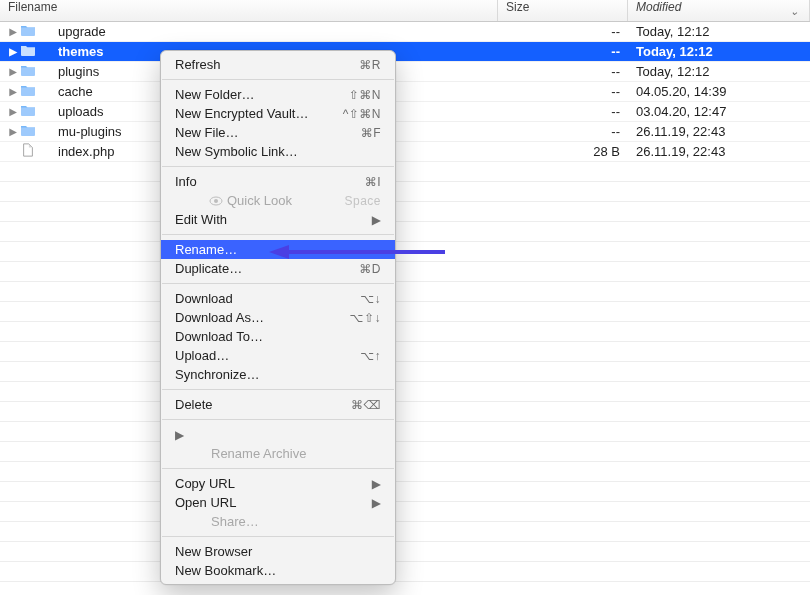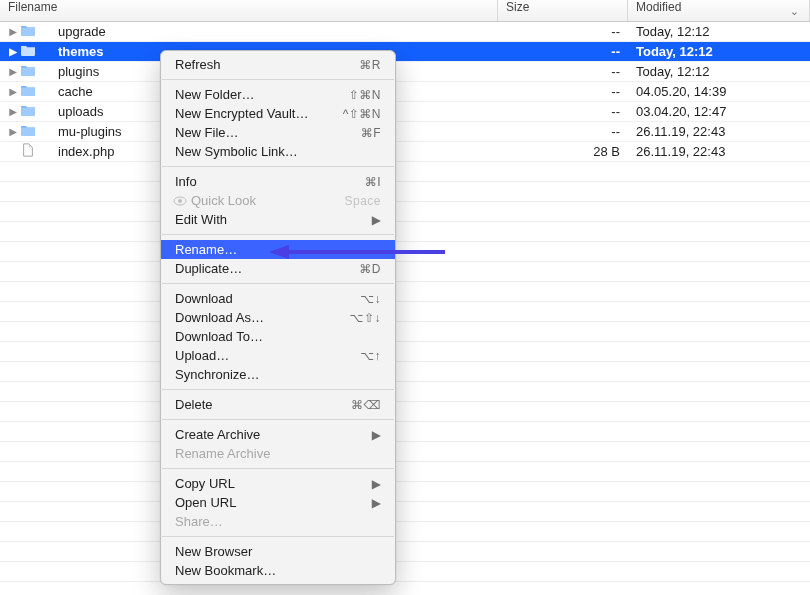--- a/index.html
+++ b/index.html
@@ -21,21 +21,21 @@
   }
   .headers .col {
     display: flex; 
     padding: 0 8px;
     border-right: 1px solid #d9d9d9;
     color: #444;
     font-size: 12px;
   }
   .col-filename { flex: 0 0 498px; }
   .col-size     { flex: 0 0 130px; }
-  .col-mod      { flex: 1; position: relative; }
+  .col-mod      { flex: 1; position: relative; font-style: italic; }
   .col-mod .sort-indicator {
     position: absolute; right: 10px; top: 50%; transform: translateY(-50%);
     font-size: 11px; color: #777;
   }
 
   .listing { position: relative; }
   .row {
     display: flex;
     height: 20px;
     align-items: center;
@@ -81,21 +81,21 @@
     z-index: 50;
   }
   .ctx .mi {
     display: flex; align-items: center;
     height: 19px;
     padding: 0 14px;
     font-size: 13px;
     color: #222;
     position: relative;
   }
-  .ctx .mi.disabled { color: #a8a8a8; }
+  .ctx .mi.disabled { color: #a8a8a8; margin-left: 36px; }
   .ctx .mi .label { flex: 1; }
   .ctx .mi .sc { color: #6e6e6e; font-size: 12px; letter-spacing: 0.5px; }
   .ctx .mi.disabled .sc { color: #c4c4c4; }
   .ctx .mi .sub { color: #6e6e6e; font-size: 12px; }
   .ctx .mi.highlight {
     background: #3a63ff;
     color: #fff;
   }
   .ctx .sep {
     height: 1px;
@@ -286,21 +286,20 @@
     <div class="mi">
       <span class="label">Synchronize…</span>
     </div>
     <div class="sep"></div>
     <div class="mi">
       <span class="label">Delete</span>
       <span class="sc">⌘⌫</span>
     </div>
     <div class="sep"></div>
     <div class="mi">
-      <span class="label">Create Archive</span>
       <span class="sub">▶</span>
     </div>
     <div class="mi disabled">
       <span class="label">Rename Archive</span>
     </div>
     <div class="sep"></div>
     <div class="mi">
       <span class="label">Copy URL</span>
       <span class="sub">▶</span>
     </div>

